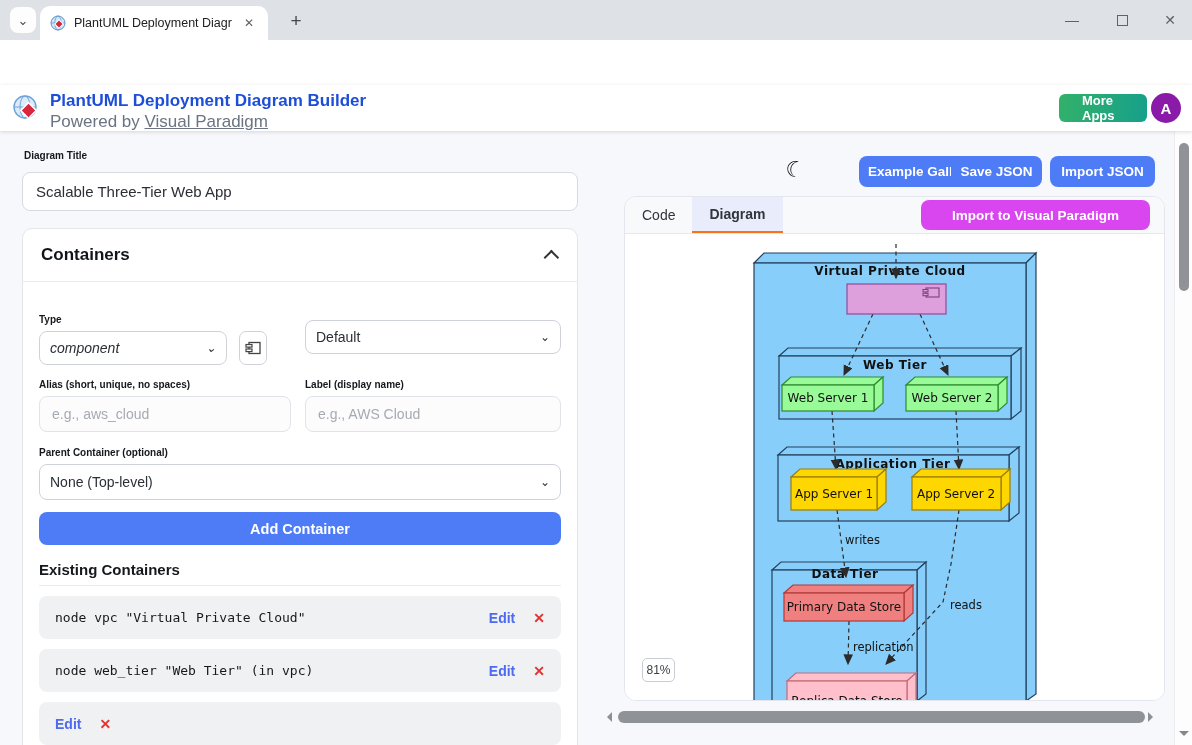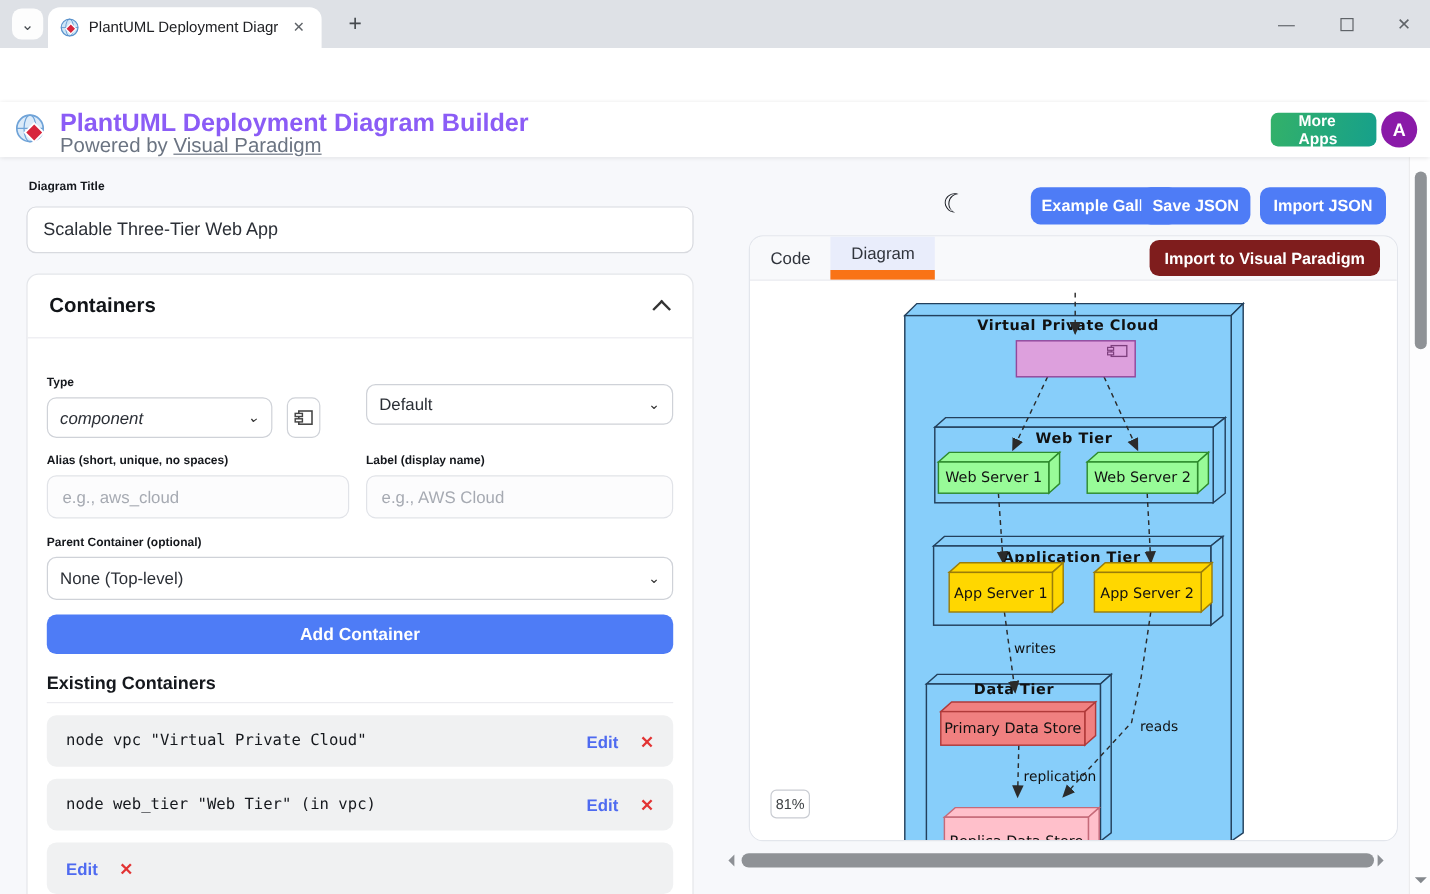--- a/index.html
+++ b/index.html
@@ -32,21 +32,21 @@
   .bubble { position:absolute; left:1036px; top:55px; width:17px; height:13px; background:#878d93; border-radius:3px; }
   .bubble::after { content:""; position:absolute; left:3px; bottom:-4px; border:4px solid transparent; border-top-color:#878d93; border-left-color:#878d93; }
   .puzzle { position:absolute; left:1071px; top:52px; }
   .bdiv { position:absolute; left:1106px; top:52px; width:1px; height:20px; background:#dadce0; }
   .bavatar { position:absolute; left:1121px; top:50px; width:25px; height:25px; border-radius:50%; background:#18a0a5; color:#fff; font-size:13px; font-weight:700; display:flex; align-items:center; justify-content:center; }
   .dots { position:absolute; left:1160px; top:50px; width:24px; height:24px; display:flex; align-items:center; justify-content:center; color:#5f6368; font-size:16px; }
 
   
   .appheader { position:absolute; left:0; top:85px; width:1192px; height:46px; background:#fff; box-shadow:0 1px 4px rgba(0,0,0,.14); z-index:5; }
   .vplogo { position:absolute; left:12px; top:9px; }
-  .app-title { position:absolute; left:50px; top:6px; font-size:21px; font-weight:700; color:#8b5cf6; }
+  .app-title { position:absolute; left:50px; top:6px; font-size:17px; font-weight:700; color:#1d4ed8; }
   .powered { position:absolute; left:50px; top:27px; font-size:17px; color:#6b7482; }
   .powered a { color:#6b7482; text-decoration:underline; }
   .moreapps { position:absolute; left:1059px; top:9px; width:88px; height:28px; border-radius:6px; background:linear-gradient(100deg,#33b169,#16a08b); color:#fff; font-size:13px; font-weight:600; display:flex; align-items:center; justify-content:center;padding-left:23px; }
   .hdr-avatar { position:absolute; left:1151px; top:8px; width:30px; height:30px; border-radius:50%; background:#8a1aa8; color:#fff; font-weight:700; font-size:15px; display:flex; align-items:center; justify-content:center; }
 
   
   .fldlabel { font-size:10px; font-weight:700; color:#15181d; }
   .dt-label { position:absolute; left:24px; top:150px; }
   .dt-input { position:absolute; left:22px; top:172px; width:556px; height:39px; background:#fff; border:1px solid #d8dadf; border-radius:8px; display:flex; align-items:center; padding:0 13px; font-size:15px; color:#2b2f36; }
 
@@ -77,22 +77,22 @@
   
   .moon { position:absolute; left:781px; top:155px; width:28px; height:30px; font-size:22px; color:#12151c; display:flex; align-items:center; justify-content:center; transform:rotate(12deg); }
   .bluebtn { position:absolute; height:31px; background:#4e7cf6; border-radius:8px; color:#fff; font-size:13.5px; font-weight:700; display:flex; align-items:center; justify-content:center; }
   .b-example { left:859px; top:156px; width:123px; }
   .b-save { left:951px; top:156px; width:91px; }
   .b-import { left:1050px; top:156px; width:105px; }
 
   .preview { position:absolute; left:624px; top:196px; width:541px; height:505px; background:#fff; border:1px solid #e3e6ec; border-radius:12px; overflow:hidden; }
   .tabbar { height:37px; background:#f8f9fb; border-bottom:1px solid #e6e8ee; display:flex; align-items:center; }
   .ptab { height:100%; display:flex; align-items:center; padding:0 17px; font-size:14px; color:#30343c; }
-  .ptab.active { background:#e9edfb; border-bottom:8px solid #f97316; font-weight:400; }
-  .vpbtn { margin-left:auto; margin-right:14px; width:192px; height:30px; background:#7f1d1d; border-radius:8px; color:#fff; font-size:13.5px; font-weight:700; display:flex; align-items:center; justify-content:center; }
+  .ptab.active { background:#e9edfb; border-bottom:2px solid #f97316; font-weight:700; }
+  .vpbtn { margin-left:auto; margin-right:14px; width:229px; height:30px; background:#d946ef; border-radius:8px; color:#fff; font-size:13.5px; font-weight:700; display:flex; align-items:center; justify-content:center; }
   .canvas { position:relative; width:100%; height:467px; background:#fff; }
   .zoom-badge { position:absolute; left:17px; top:424px; width:33px; height:24px; background:#fff; border:1px solid #c9ccd2; border-radius:5px; font-size:12px; color:#3c4043; display:flex; align-items:center; justify-content:center; z-index:3; }
 
   
   svg text { font-family:"DejaVu Sans", sans-serif; fill:#111; }
   .n-title { font-size:12px; font-weight:700; letter-spacing:.5px; }
   .n-label { font-size:12px; }
   .e-label { font-size:11.5px; }
   .f-blue  { stroke:#23405c; stroke-width:1.2; }
   .f-plum  { stroke:#93489b; stroke-width:1.2; }

